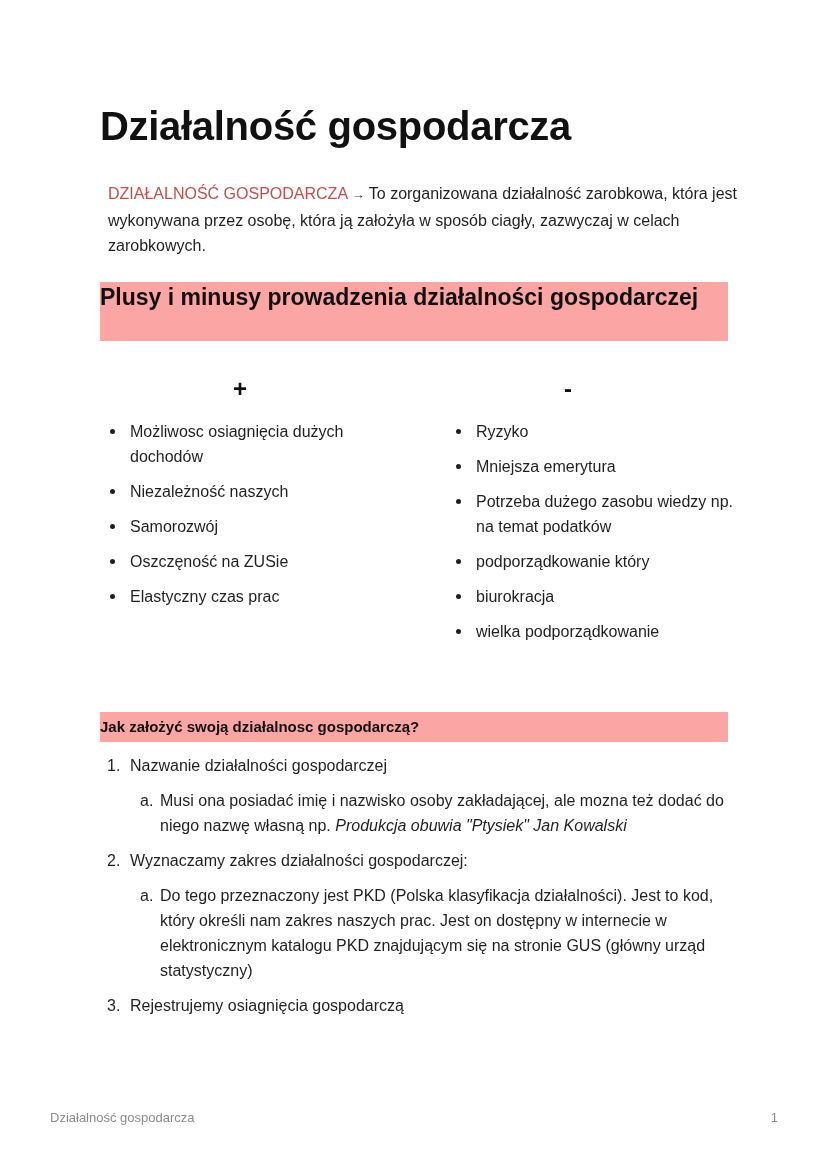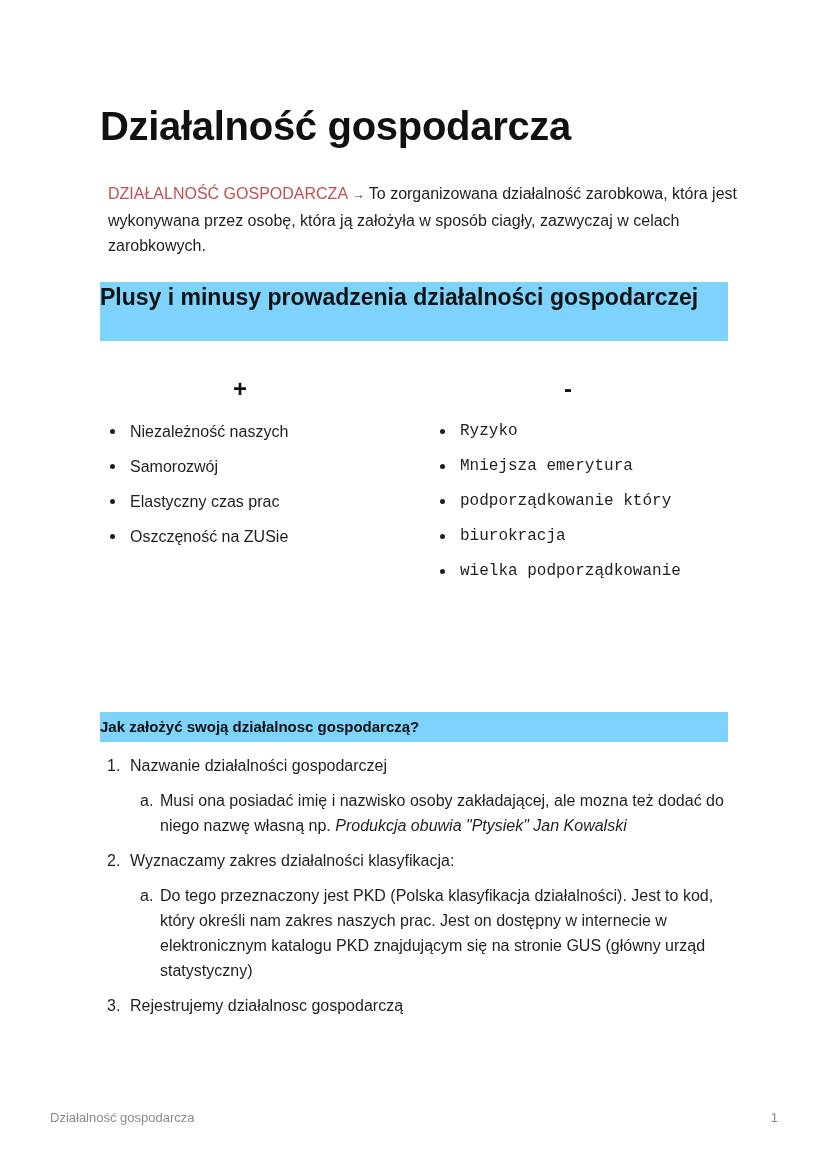--- a/index.html
+++ b/index.html
@@ -41,21 +41,21 @@
     }
     .intro .arrow {
       color: #333;
       font-size: 13px;
     }
     .section-heading {
       position: absolute;
       left: 100px;
       width: 628px;
       margin: 0;
-      background: #7dd3fc;
+      background: #fca5a5;
       font-weight: bold;
       color: #111;
     }
     .h2a {
       top: 282px;
       font-size: 23px;
       line-height: 29px;
       padding: 1px 0 0 0;
       height: 58px;
     }
@@ -93,21 +93,21 @@
     ul.bullets li .dot {
       position: absolute;
       left: 10px;
       top: 10px;
       width: 5px;
       height: 5px;
       border-radius: 50%;
       background: #1f1f1f;
     }
     .plus-list { left: 100px; width: 300px; }
-    .minus-list { left: 430px; width: 300px; font-family: Liberation Mono, monospace; }
+    .minus-list { left: 446px; width: 300px; }
     ol.steps {
       position: absolute;
       left: 100px;
       top: 753px;
       width: 630px;
       margin: 0;
       padding: 0;
       list-style: none;
       font-size: 16px;
       line-height: 25px;
@@ -159,57 +159,59 @@
 <h1 class="page-title">Działalność gospodarcza</h1>
 
 <p class="intro"><span class="term">DZIAŁALNOŚĆ GOSPODARCZA</span> <span class="arrow">→</span><span> To zorganizowana działalność zarobkowa, która jest wykonywana przez osobę, która ją założyła w sposób ciagły, zazwyczaj w celach zarobkowych.</span></p>
 
 <h2 class="section-heading h2a">Plusy i minusy prowadzenia działalności gospodarczej</h2>
 
 <div class="col-sign sign-plus">+</div>
 <div class="col-sign sign-minus">-</div>
 
 <ul class="bullets plus-list">
+  <li><span class="dot"></span><span>Możliwosc osiagnięcia dużych dochodów</span></li>
   <li><span class="dot"></span><span>Niezależność naszych</span></li>
   <li><span class="dot"></span><span>Samorozwój</span></li>
+  <li><span class="dot"></span><span>Oszczęność na ZUSie</span></li>
   <li><span class="dot"></span><span>Elastyczny czas prac</span></li>
-  <li><span class="dot"></span><span>Oszczęność na ZUSie</span></li>
 </ul>
 
 <ul class="bullets minus-list">
   <li><span class="dot"></span><span>Ryzyko</span></li>
   <li><span class="dot"></span><span>Mniejsza emerytura</span></li>
+  <li><span class="dot"></span><span>Potrzeba dużego zasobu wiedzy np. na temat podatków</span></li>
   <li><span class="dot"></span><span>podporządkowanie który</span></li>
   <li><span class="dot"></span><span>biurokracja</span></li>
   <li><span class="dot"></span><span>wielka podporządkowanie</span></li>
 </ul>
 
 <h2 class="section-heading h2b">Jak założyć swoją działalnosc gospodarczą?</h2>
 
 <ol class="steps">
   <li>
     <span class="num">1.</span>
     <span>Nazwanie działalności gospodarczej</span>
     <ol class="sub">
       <li>
         <span class="letter">a.</span>
         <span>Musi ona posiadać imię i nazwisko osoby zakładającej, ale mozna też dodać do niego nazwę własną np. </span><em>Produkcja obuwia "Ptysiek" Jan Kowalski</em>
       </li>
     </ol>
   </li>
   <li>
     <span class="num">2.</span>
-    <span>Wyznaczamy zakres działalności klasyfikacja:</span>
+    <span>Wyznaczamy zakres działalności gospodarczej:</span>
     <ol class="sub">
       <li>
         <span class="letter">a.</span>
         <span>Do tego przeznaczony jest PKD (Polska klasyfikacja działalności). Jest to kod, który określi nam zakres naszych prac. Jest on dostępny w internecie w elektronicznym katalogu PKD znajdującym się na stronie GUS (główny urząd statystyczny)</span>
       </li>
     </ol>
   </li>
   <li>
     <span class="num">3.</span>
-    <span>Rejestrujemy działalnosc gospodarczą</span>
+    <span>Rejestrujemy osiagnięcia gospodarczą</span>
   </li>
 </ol>
 
 <div class="footer-title">Działalność gospodarcza</div>
 <div class="footer-page">1</div>
 
 </body></html>

